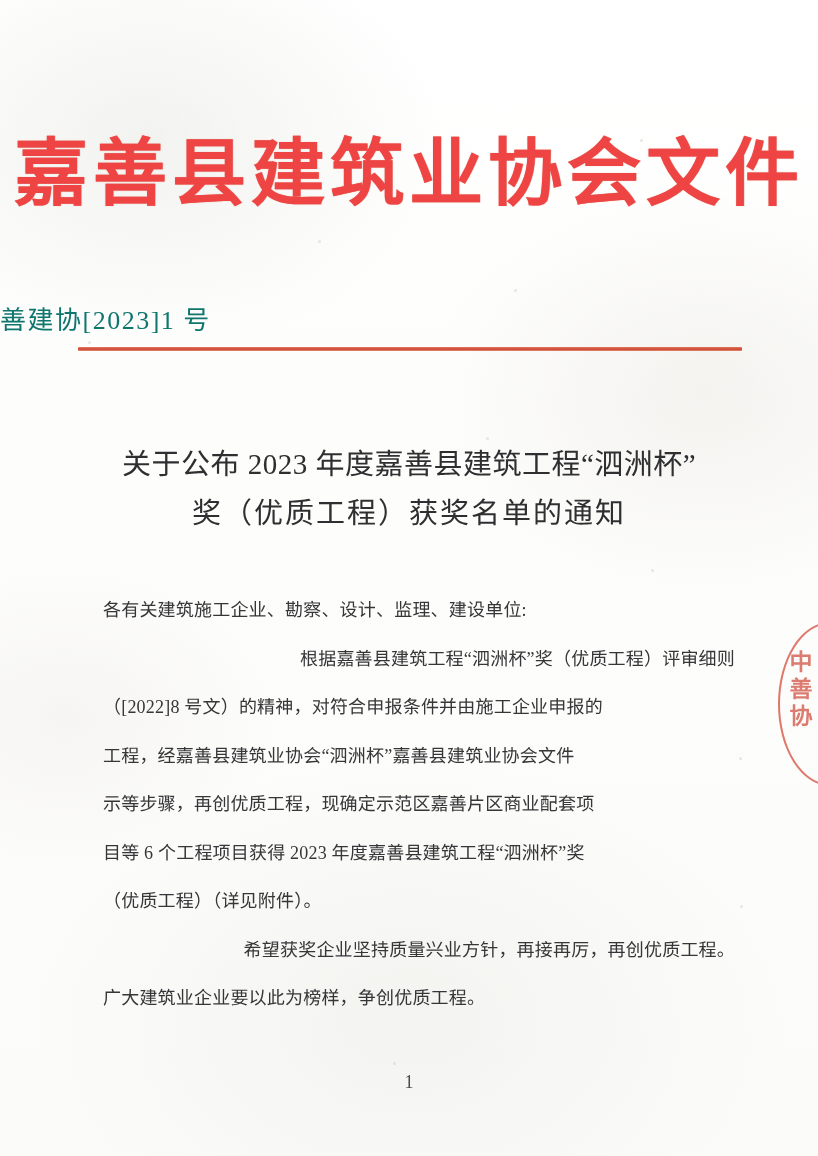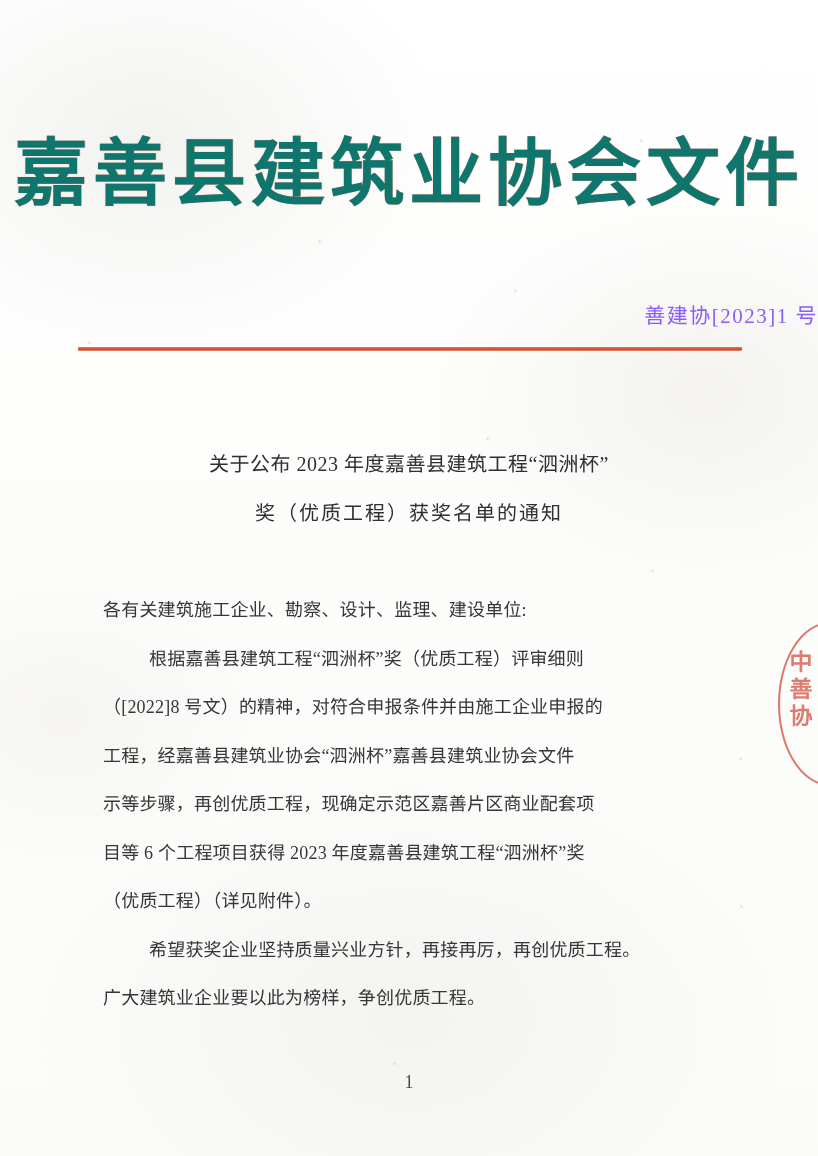--- a/index.html
+++ b/index.html
@@ -42,38 +42,38 @@
     width: 818px;
     text-align: center;
   }
   .masthead-title {
     display: inline-block;
     font-family: "DejaVu Serif", "Liberation Serif", serif;
     font-weight: 700;
     font-size: 74px;
     line-height: 1.12;
     letter-spacing: 5px;
-    color: #0f766e;
+    color: #ef4444;
     text-shadow:
       0 0 1px rgba(216,85,60,0.55),
       0.6px 0.4px 0 rgba(190,70,48,0.35);
     white-space: nowrap;
   }
 
   
   .doc-number {
     position: absolute;
     left: 0;
     top: 299px;
     width: 818px;
-    text-align: right;
-    font-family: "Liberation Serif", "DejaVu Serif", serif;
-    font-size: 21px;
+    text-align: left;
+    font-family: "Liberation Serif", "DejaVu Serif", serif;
+    font-size: 26px;
     letter-spacing: 1.5px;
-    color: #8b5cf6;
+    color: #0f766e;
   }
 
   
   .red-rule {
     position: absolute;
     left: 78px;
     top: 347px;
     width: 664px;
     height: 4px;
     background: linear-gradient(180deg, #e0705a 0%, #d1472c 45%, #c9402a 60%, #e58870 100%);
@@ -82,21 +82,21 @@
   }
 
   
   .doc-heading {
     position: absolute;
     left: 95px;
     top: 440px;
     width: 628px;
     text-align: center;
     font-family: "Liberation Serif", "DejaVu Serif", serif;
-    font-size: 20px;
+    font-size: 29px;
     line-height: 49px;
     letter-spacing: 0.5px;
     color: #2f2f31;
   }
   .doc-heading .hl {
     display: block;
   }
   .doc-heading .hl-2 {
     letter-spacing: 2px;
     font-family: Liberation Serif, serif;
@@ -113,20 +113,21 @@
     line-height: 48.5px;
     color: #363638;
     letter-spacing: 0.2px;
   }
   .body-copy .line {
     display: block;
     white-space: nowrap;
   }
   .body-copy .line.indent {
     padding-left: 46px;
+    text-align: right;
   }
   .body-copy .blk {
     display: block;
   }
 
   
   .body-copy .wide {
     letter-spacing: 0.2px;
   }
 

